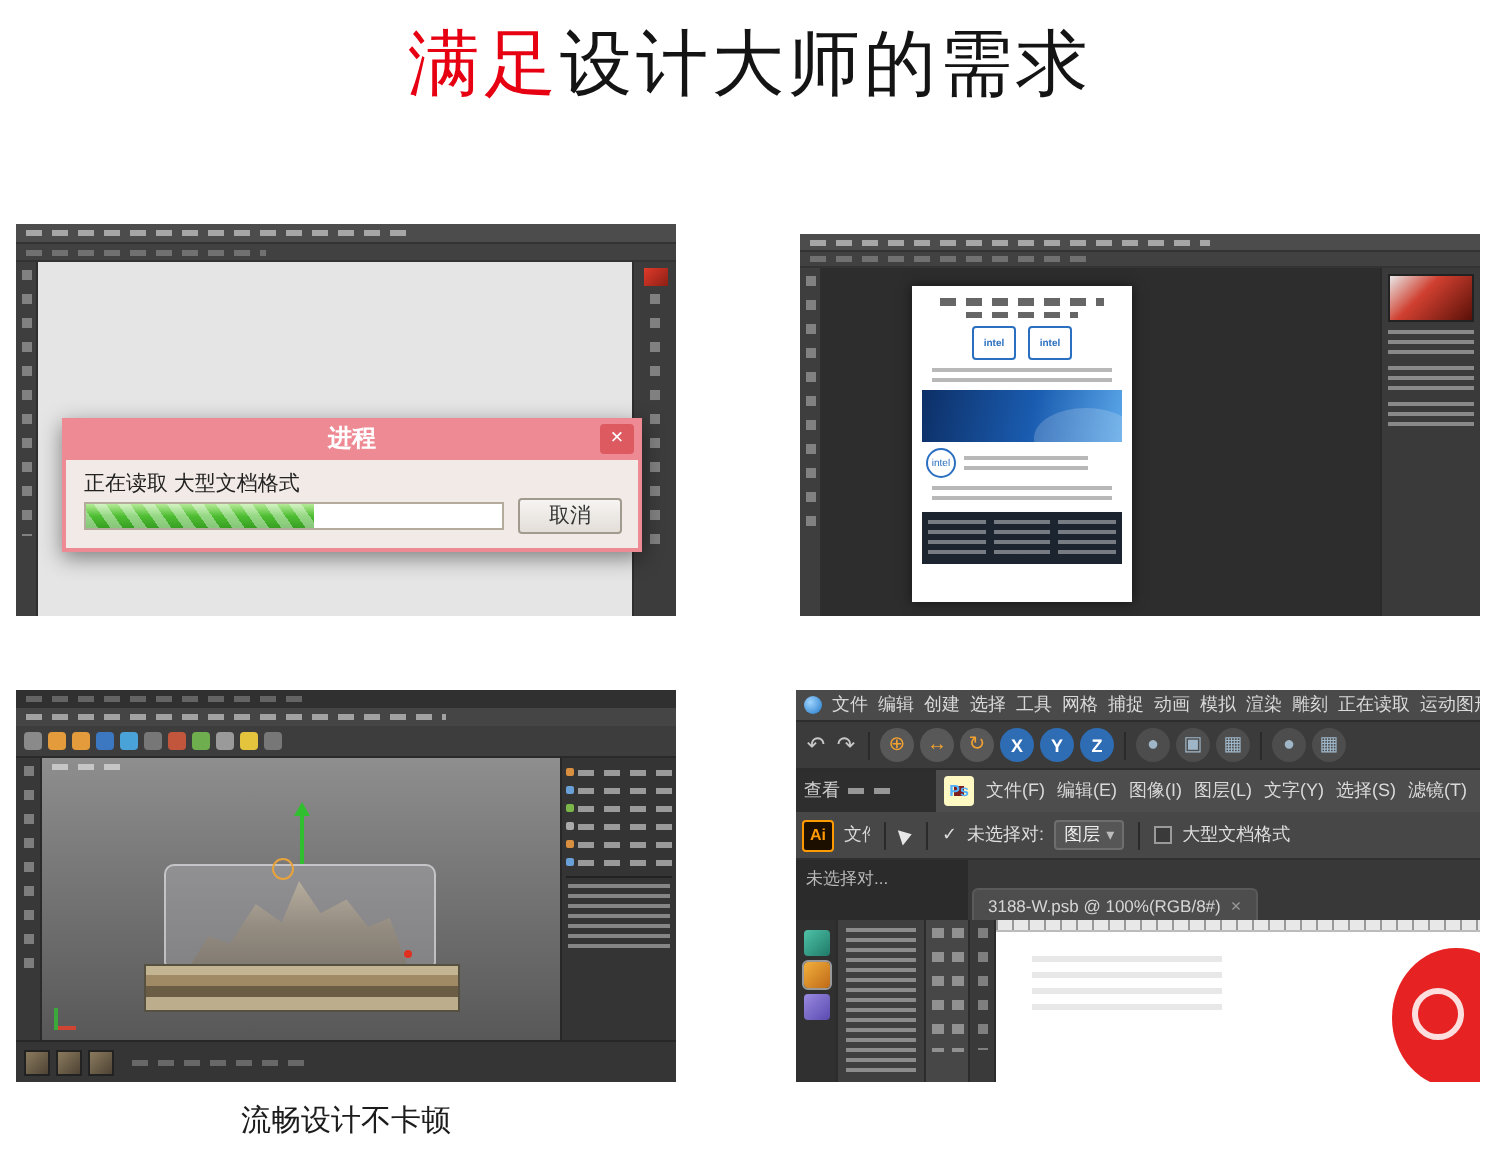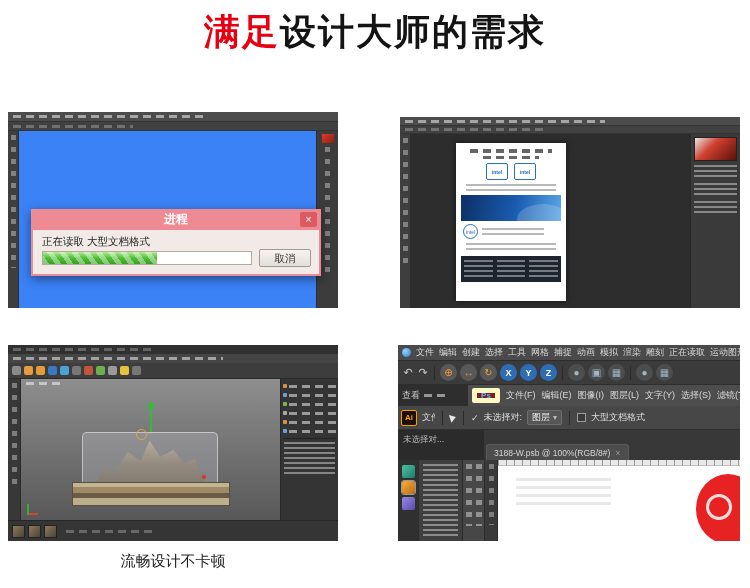--- a/index.html
+++ b/index.html
@@ -1,20 +1,20 @@
 <!DOCTYPE html>
 <html><head>
 <meta charset="utf-8">
 <style>
   *{margin:0;padding:0;box-sizing:border-box}
   body{font-family:"Liberation Sans","DejaVu Sans",sans-serif;background:#fff}
   .page{position:relative;width:750px;height:588px;background:#fff;overflow:hidden}
 
   
-  .title{position:absolute;top:8px;left:0;width:100%;text-align:center;font-size:36px;font-weight:bold;color:#141414;letter-spacing:2px}
+  .title{position:absolute;top:8px;left:0;width:100%;text-align:center;font-size:36px;font-weight:normal;color:#141414;letter-spacing:2px}
   .title .hl{color:#e60012}
 
   
   .caption{position:absolute;text-align:center;font-size:15px;color:#1c1c1c;height:20px;line-height:20px}
   #cap-open{left:8px;top:316px;width:330px}
   #cap-save{left:400px;top:316px;width:340px}
   #cap-c4d{left:8px;top:551px;width:330px}
   #cap-multi{left:398px;top:551px;width:342px}
 
   
@@ -26,21 +26,21 @@
   .fpar.light{background:repeating-linear-gradient(180deg,rgba(255,255,255,.4) 0 2px,transparent 2px 5px)}
   .fpar.faint{background:repeating-linear-gradient(180deg,rgba(0,0,0,.09) 0 3px,transparent 3px 8px)}
   .idots{width:5px;margin:4px auto 0;height:75%;background:repeating-linear-gradient(180deg,rgba(255,255,255,.35) 0 5px,transparent 5px 12px)}
 
   
   #shot-open{left:8px;top:112px;width:330px;height:196px;background:#454545}
   .ps-top{height:10px;background:#4c4c4c;display:flex;align-items:center;padding:0 5px;border-bottom:1px solid #333}
   .ps-opt{height:9px;background:#414141;display:flex;align-items:center;padding:0 5px;border-bottom:1px solid #333}
   .ps-body{display:flex;height:177px}
   .ps-tools{width:11px;background:#3e3e3e;border-right:1px solid #2e2e2e}
-  .ps-canvas{flex:1;position:relative;background:#3b82f6}
+  .ps-canvas{flex:1;position:relative;background:#e5e5e5}
   .ps-panels{width:22px;background:#3c3c3c;border-left:1px solid #2e2e2e;padding-top:3px}
   .swatch{width:12px;height:9px;background:linear-gradient(135deg,#e03a2a,#8c1f14);margin:0 auto 3px}
   .dlg{position:absolute;left:12px;top:78px;width:290px;background:#ed8a93;padding:0 2px 2px;box-shadow:0 3px 10px rgba(0,0,0,.45);z-index:5}
   .dlg-head{height:21px;position:relative;display:flex;align-items:center;justify-content:center}
   .dlg-title{font-size:12px;font-weight:bold;color:#fff}
   .dlg-close{position:absolute;right:2px;top:3px;width:17px;height:15px;background:#dd5a60;color:#fff;font-size:11px;line-height:14px;text-align:center;border-radius:2px}
   .dlg-body{position:relative;height:44px;background:#f2eae6}
   .dlg-msg{position:absolute;left:9px;top:5px;font-size:10.5px;color:#222;white-space:nowrap}
   .pbar{position:absolute;left:9px;top:21px;width:210px;height:14px;background:#fff;border:1px solid #b4ab9c}
   .pfill{height:100%;width:55%;background-color:#49b52e;background-image:repeating-linear-gradient(55deg,rgba(255,255,255,.4) 0 5px,rgba(255,255,255,0) 5px 10px),linear-gradient(180deg,#b6ec98,#4fbe33 50%,#379f22)}
@@ -109,21 +109,21 @@
   .circ{width:17px;height:17px;border-radius:50%;display:flex;align-items:center;justify-content:center;font-size:10px;flex:none}
   .circ.or{background:#585858;color:#f0a132}
   .circ.ax{background:#2e6db4;color:#fff;font-size:9px;font-weight:bold}
   .circ.dk{background:#4d4d4d;color:#9fb6c8}
   .vsep{width:1px;height:14px;background:#2a2a2a;flex:none;margin:0 2px}
   .m-r3{height:21px;display:flex;overflow:hidden;flex:none}
   .m-r3-left{width:70px;background:#2e2e2e;display:flex;align-items:center;gap:4px;padding:0 4px;flex:none}
   .m-tab-label{font-size:9px;color:#cfcfcf;flex:none}
   .m-r3-left .ft{width:26px}
   .m-r3-ps{flex:1;background:#4d4d4d;display:flex;align-items:center;gap:6px;padding:0 4px;white-space:nowrap;overflow:hidden}
-  .pslogo{width:28px;height:15px;background:#7f1d1d;border:5px solid #fef9c3;border-radius:2px;color:#53b1ff;font-size:8px;font-weight:bold;display:flex;align-items:center;justify-content:center;flex:none}
+  .pslogo{width:15px;height:15px;background:#7f1d1d;border:5px solid #fef9c3;border-radius:2px;color:#53b1ff;font-size:8px;font-weight:bold;display:flex;align-items:center;justify-content:center;flex:none}
   .m-r4{height:24px;background:#474747;display:flex;align-items:center;gap:5px;padding:0 3px;overflow:hidden;border-bottom:1px solid #303030;flex:none;white-space:nowrap}
   .ailogo{width:16px;height:16px;background:#1d0f00;border:1px solid #ff9a00;border-radius:2px;color:#ff9a00;font-size:8px;font-weight:bold;display:flex;align-items:center;justify-content:center;flex:none}
   .clipw{max-width:13px;overflow:hidden}
   .cursor{width:0;height:0;border-left:6px solid #e8e8e8;border-top:4px solid transparent;border-bottom:4px solid transparent;transform:rotate(-18deg);flex:none}
   .olabel{font-size:9px;color:#ddd;flex:none}
   .dropdown{height:15px;background:#565656;border:1px solid #6e6e6e;border-radius:2px;display:flex;align-items:center;gap:3px;padding:0 4px;font-size:9px;color:#eee;flex:none}
   .dd-arrow{font-size:8px;color:#bbb}
   .checkbox{width:9px;height:9px;border:1px solid #9a9a9a;background:#3a3a3a;flex:none}
   .m-r5{height:30px;display:flex;overflow:hidden;flex:none}
   .m-status{width:86px;background:#2b2b2b;font-size:8.5px;color:#b8b8b8;line-height:18px;padding-left:5px;flex:none;overflow:hidden;white-space:nowrap}

